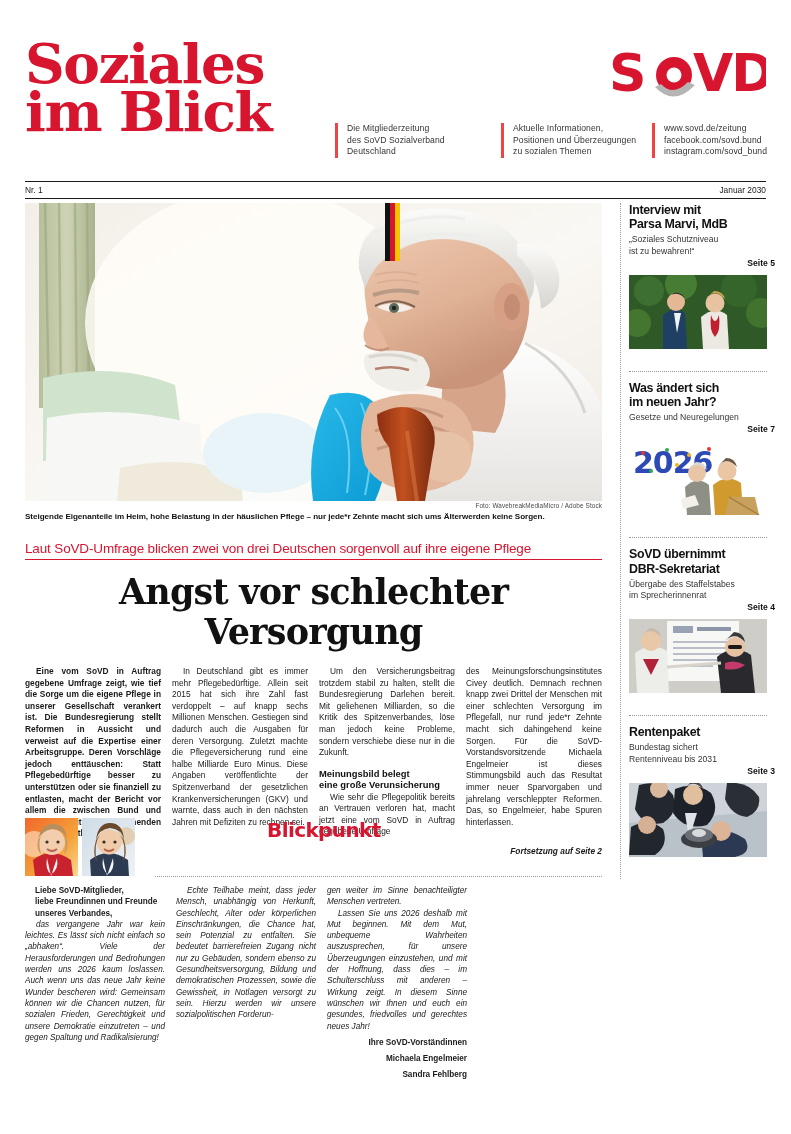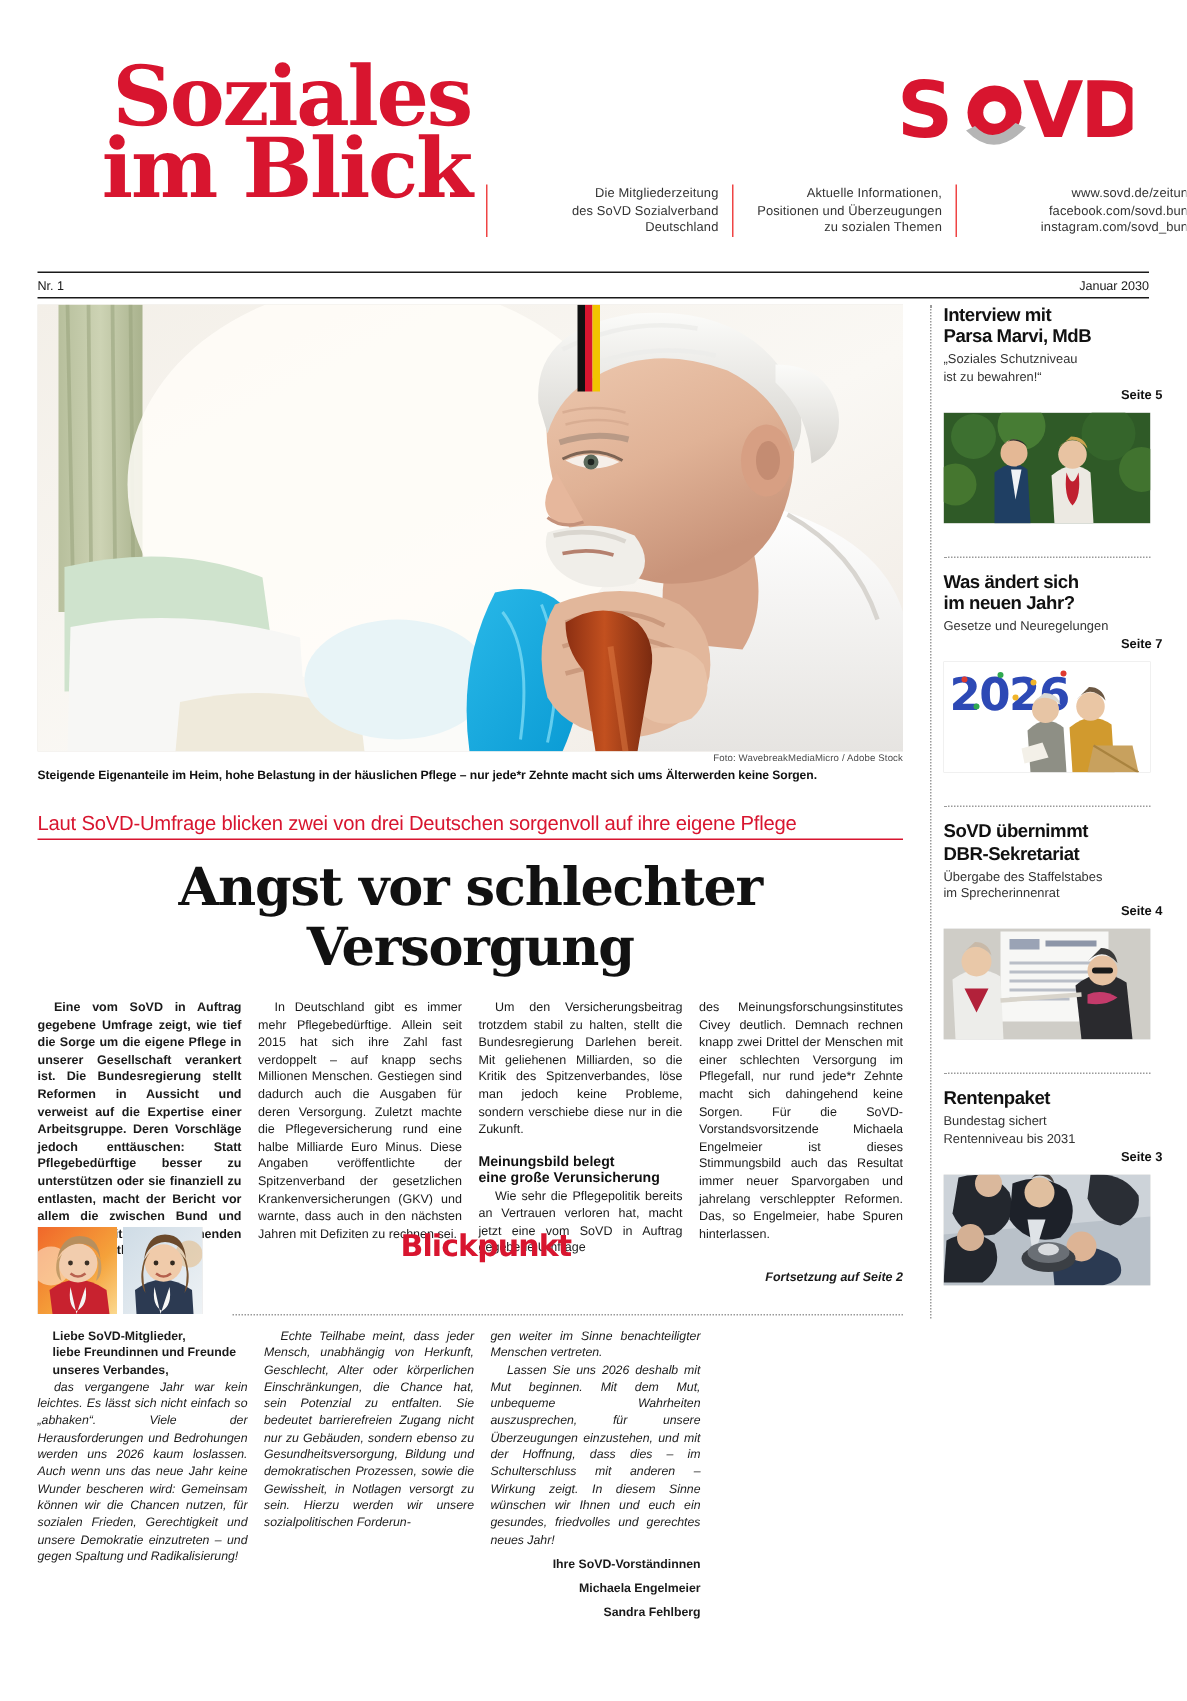--- a/index.html
+++ b/index.html
@@ -5,35 +5,35 @@
   html,body{margin:0;padding:0;background:#ffffff;}
   body{
     width:791px;height:1134px;
     font-family:"Liberation Sans", sans-serif;
     color:#1a1a1a;
     -webkit-font-smoothing:antialiased;
   }
   .page{position:relative;width:791px;height:1134px;background:#fff;overflow:hidden;}
 
   
-  .masthead{position:absolute;left:14px;top:40px;width:741px;height:140px;text-align:right;}
+  .masthead{position:absolute;left:25px;top:40px;width:741px;height:140px;}
   .mast-title{
     position:absolute;left:0;top:0;width:300px;
     font-family:"DejaVu Serif", serif;
     font-weight:700;
     font-size:55px;
     line-height:48px;
     letter-spacing:-1.5px;
     color:#d8152f;
   }
   .mast-title .l2{display:block;}
 
   .mast-cols{position:absolute;left:310px;top:83px;display:flex;}
   .mast-col{
-    border-left:1px solid #ef4444;
+    border-left:3px solid #ef4444;
     padding-left:9px;
     margin-right:9px;
     font-size:8.6px;
     line-height:11.6px;
     color:#333;
     letter-spacing:.1px;
   }
   .mast-col.c1{width:145px;}
   .mast-col.c2{width:130px;}
   .mast-col.c3{width:150px;}

